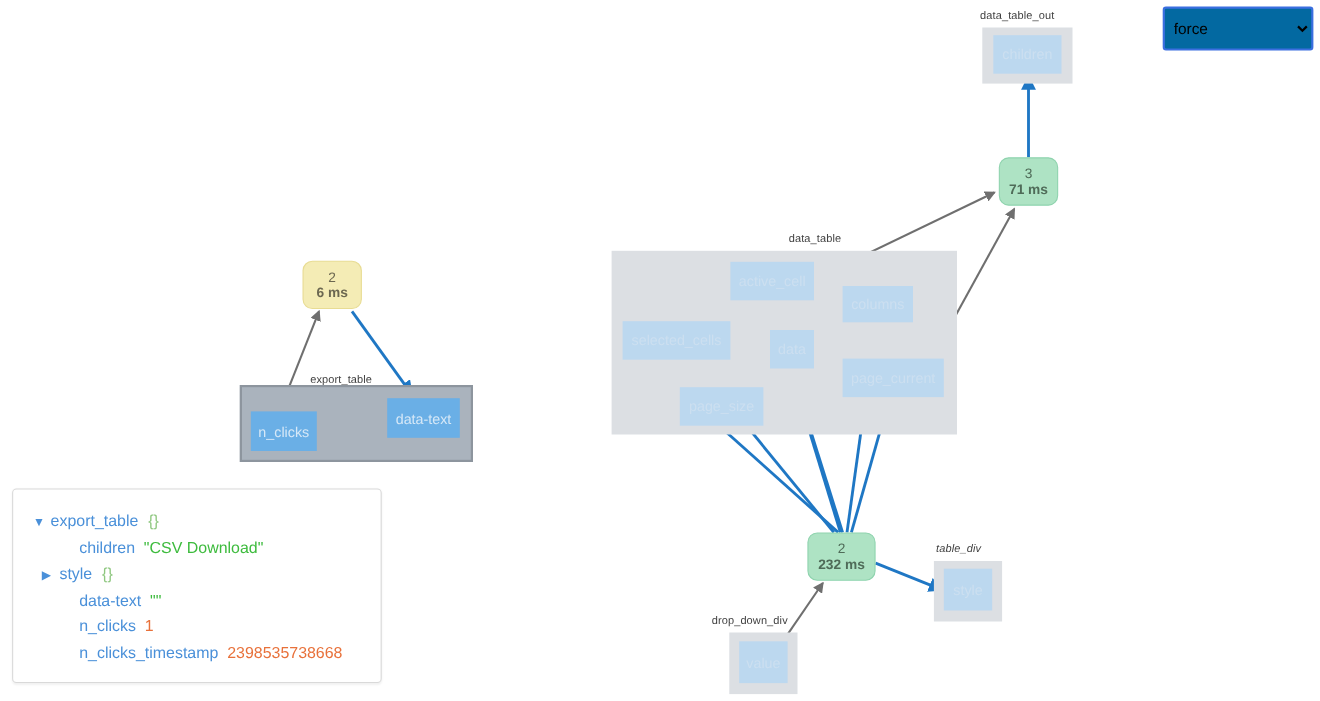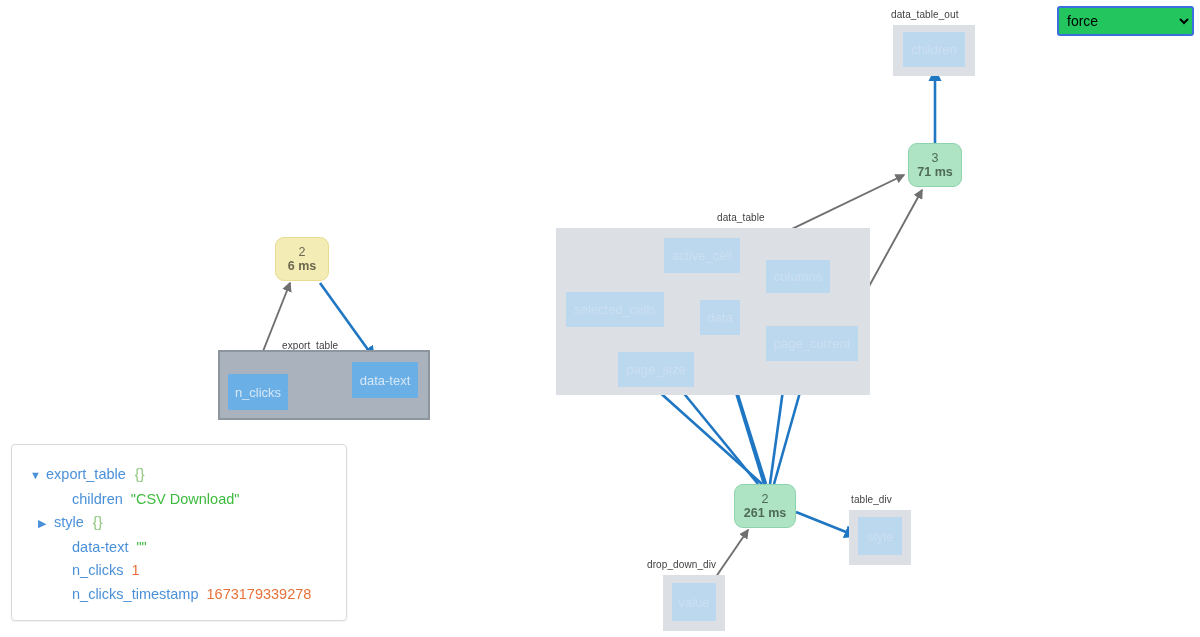--- a/index.html
+++ b/index.html
@@ -121,26 +121,26 @@
   .j-brace { color: #8ec77f; margin-left: 9px; }
   .j-str   { color: #3dbb3d; margin-left: 8px; }
   .j-num   { color: #e8713a; margin-left: 8px; }
 
   
   #layout-select {
     position: absolute;
     right: 6px;
     top: 6px;
     width: 137px;
-    height: 30px;
+    height: 40px;
     box-sizing: border-box;
     font-family: "Liberation Sans", sans-serif;
     font-size: 14px;
     color: #000;
-    background: #22c55e;
+    background: #0369a1;
     border: 2px solid #3b6fe0;
     border-radius: 3px;
     padding: 1px 4px;
     outline: none;
   }
 </style>
 </head>
 <body>
 
 <div id="root">
@@ -180,37 +180,37 @@
       <div class="cluster-box" style="left: 556px; top: 228px; width: 314px; height: 167px;"></div>
       <div class="prop-box" style="left: 664px; top: 238px; width: 76px; height: 35px;">active_cell</div>
       <div class="prop-box" style="left: 766px; top: 260px; width: 64px; height: 33px;">columns</div>
       <div class="prop-box" style="left: 566px; top: 292px; width: 98px; height: 35px;">selected_cells</div>
       <div class="prop-box" style="left: 700px; top: 300px; width: 40px; height: 35px;">data</div>
       <div class="prop-box" style="left: 766px; top: 326px; width: 92px; height: 35px;">page_current</div>
       <div class="prop-box" style="left: 618px; top: 352px; width: 76px; height: 35px;">page_size</div>
       <div class="cluster-label" style="left: 891px; top: 9px;">data_table_out</div>
       <div class="cluster-box" style="left: 893px; top: 25px; width: 82px; height: 51px;"></div>
       <div class="prop-box" style="left: 903px; top: 32px; width: 62px; height: 35px;">children</div>
-      <div class="cluster-label" style="left: 851px; top: 494px;">table_div</div>
+      <div class="cluster-label" style="left: 851px; top: 494px; font-style: italic;">table_div</div>
       <div class="cluster-box" style="left: 849px; top: 510px; width: 62px; height: 55px;"></div>
       <div class="prop-box" style="left: 858px; top: 517px; width: 44px; height: 38px;">style</div>
       <div class="cluster-label" style="left: 647px; top: 559px;">drop_down_div</div>
       <div class="cluster-box" style="left: 663px; top: 575px; width: 62px; height: 56px;"></div>
       <div class="prop-box" style="left: 672px; top: 583px; width: 44px; height: 38px;">value</div>
       <div class="callback-node yellow" style="left: 275px; top: 237px; width: 54px; height: 44px;">
         <span class="cb-count">2</span>
         <span class="cb-time">6 ms</span>
       </div>
       <div class="callback-node green" style="left: 908px; top: 143px; width: 54px; height: 44px;">
         <span class="cb-count">3</span>
         <span class="cb-time">71 ms</span>
       </div>
       <div class="callback-node green" style="left: 734px; top: 484px; width: 62px; height: 44px;">
         <span class="cb-count">2</span>
-        <span class="cb-time">261 ms</span>
+        <span class="cb-time">232 ms</span>
       </div>
     </div>
 
   <div id="inspector">
       <div class="json-row">
         <span class="tri">▼</span>
         <span class="j-key">export_table</span>
         <span class="j-brace">{}</span>
       </div>
       <div class="json-row indent1">
@@ -229,19 +229,19 @@
         <span class="j-str">""</span>
       </div>
       <div class="json-row indent1">
         <span class="tri-spacer"></span>
         <span class="j-key">n_clicks</span>
         <span class="j-num">1</span>
       </div>
       <div class="json-row indent1">
         <span class="tri-spacer"></span>
         <span class="j-key">n_clicks_timestamp</span>
-        <span class="j-num">1673179339278</span>
+        <span class="j-num">2398535738668</span>
       </div>
     </div>
 
   <select id="layout-select"><option value="force">force</option><option value="dagre">dagre</option><option value="breadthfirst">breadthfirst</option><option value="grid">grid</option><option value="circle">circle</option><option value="random">random</option></select>
 
 </div>
 
 </body></html>

